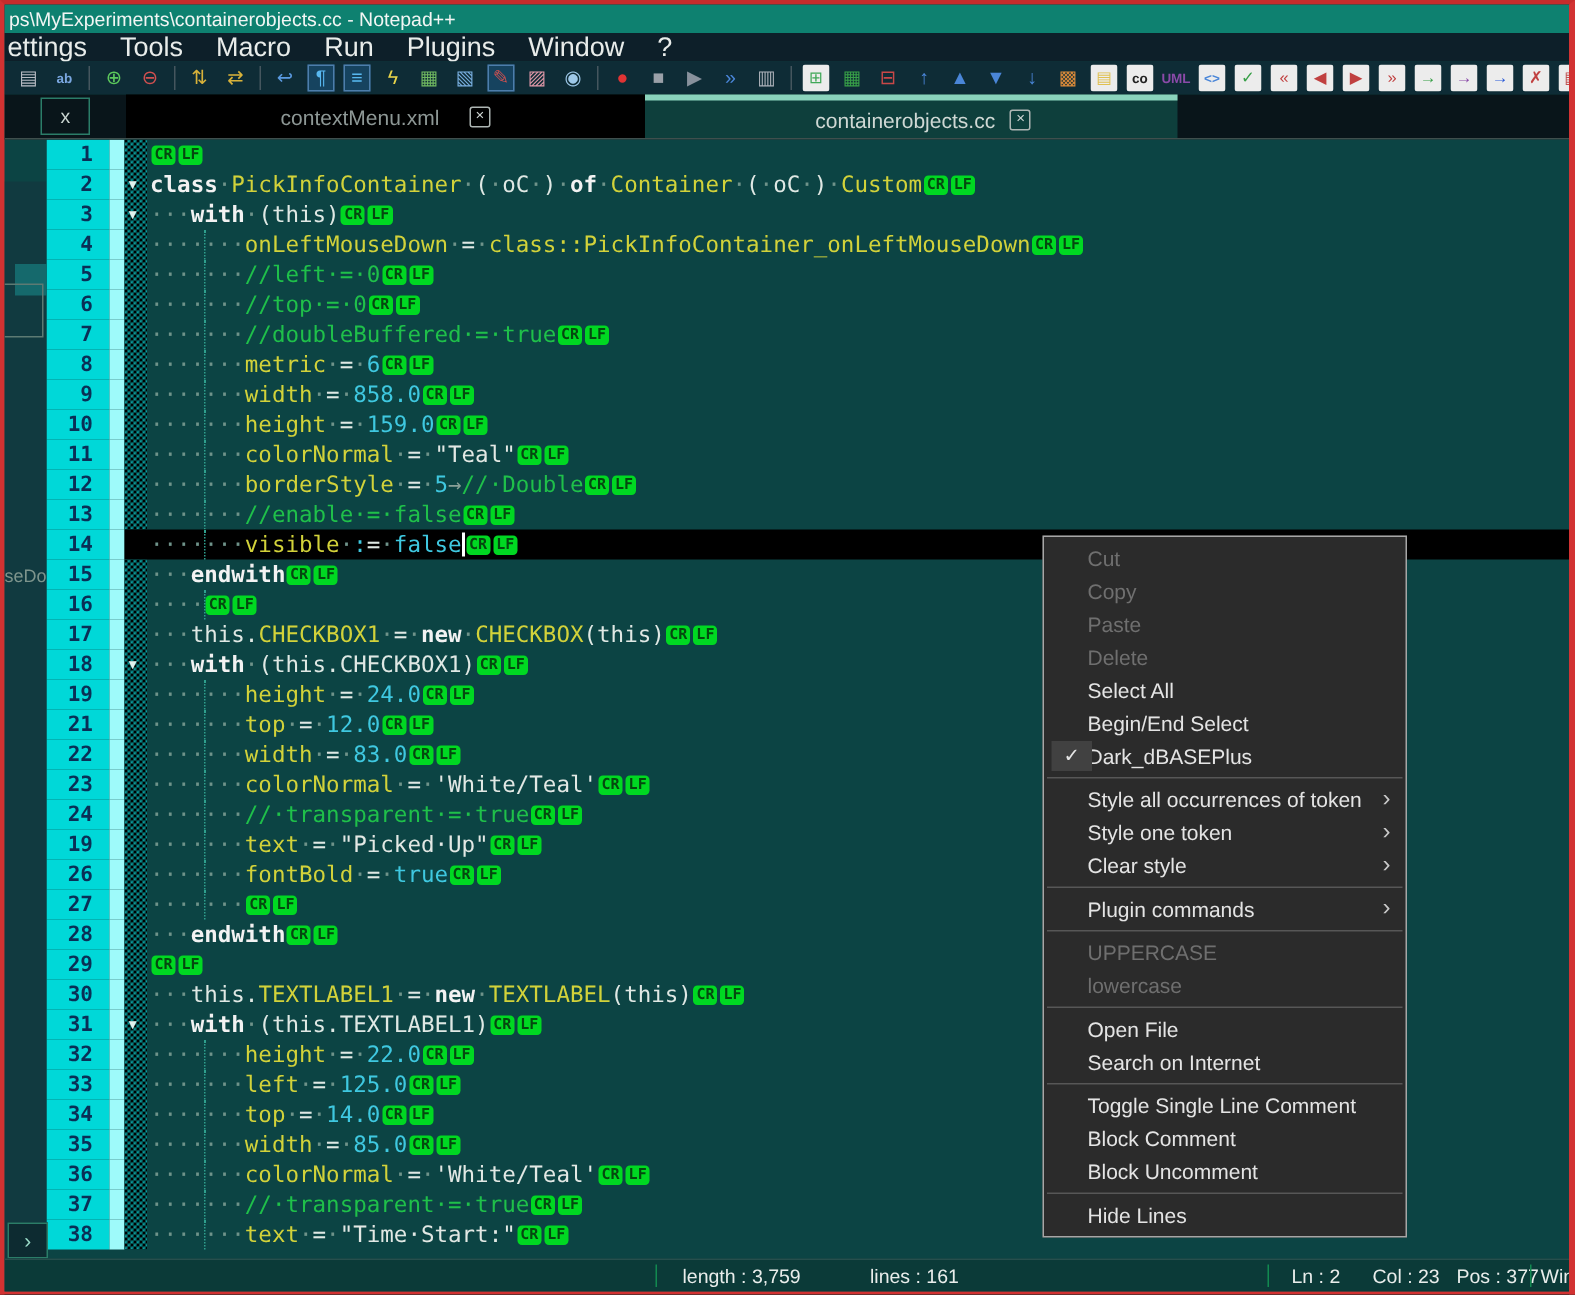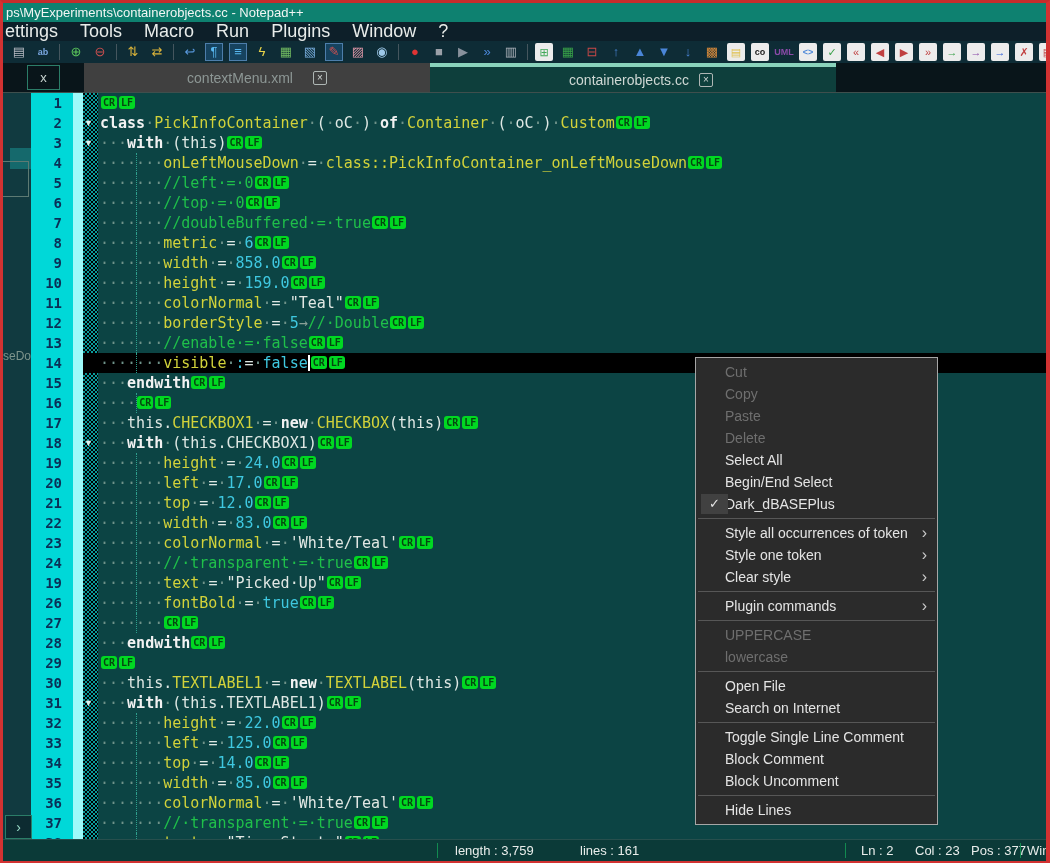--- a/index.html
+++ b/index.html
@@ -34,29 +34,29 @@
   .ticon.txt{ font-size:9px; font-weight:bold; letter-spacing:0; }
   .tsep{ width:1px; height:16px; background:#45565e; margin:0 4px; flex:0 0 auto; }
 
   
   .tabbar{ height:30px; background:#09151a; display:flex; align-items:stretch;
     border-bottom:1px solid #3f4f4d; position:relative; }
   .panel-x{ width:33px; height:25px; margin:2px 0 0 24px; border:1px solid #2b7d68;
     color:#c8d4d0; font-size:13px; display:flex; align-items:center; justify-content:center; }
   .tab{ display:flex; align-items:center; justify-content:center; gap:10px;
     font-size:14px; position:relative; }
-  .tab.inactive{ width:346px; background:#404040; color:#8d9795; margin-left:24px;gap:20px; }
-  .tab.active{ width:406px; background:#0e3f3c; color:#cfd8d4; border-top:4px solid #8ad3bc;padding-left:16px; }
+  .tab.inactive{ width:346px; background:#000000; color:#8d9795; margin-left:24px;gap:20px; }
+  .tab.active{ width:355px; background:#0e3f3c; color:#cfd8d4; border-top:4px solid #8ad3bc;padding-left:16px; }
   .tab .close{ width:14px; height:14px; border:1px solid #aeb6b4; border-radius:2px;
     font-size:10px; line-height:12px; text-align:center; color:#cfd6d4; }
 
   
   .main{ flex:1; display:flex; overflow:hidden; position:relative; }
 
-  .sidepanel{ width:28px; background:#113a40; position:relative; flex:0 0 auto; }
+  .sidepanel{ width:28px; background:#113a40; position:relative; flex:0 0 auto;margin-top:28px; }
   .sp-selected{ position:absolute; left:7px; top:55px; width:21px; height:21px; background:#15696c; }
   .sp-box{ position:absolute; left:-2px; top:68px; width:28px; height:36px; border:1px solid #5d7a73; }
   .sp-text{ position:absolute; left:0px; top:256px; color:#7d948c; font-size:12px; white-space:nowrap; }
 
   .editor{ flex:1; position:relative; overflow:hidden; background:#0c4444; }
   .row{ display:flex; height:20px; }
   .num{ width:42px; background:#00d8d8; color:#0a2f56; font-family:"DejaVu Sans Mono",monospace;
     font-weight:bold; font-size:14px; line-height:20px; text-align:right; padding-right:11px; flex:0 0 auto; }
   .bm{ width:10px; background:#9efafa; flex:0 0 auto; }
   .fold{ width:15px; flex:0 0 auto; position:relative; background:#000;
@@ -308,26 +308,20 @@
           </div>
           <div class="code"><span class="s-w">···</span><span class="s-k">with</span><span class="s-w">·</span><span class="s-p">(this.CHECKBOX1)</span><span class="badge">CR</span><span class="badge">LF</span></div>
         </div>
         <div class="row">
           <div class="num">19</div>
           <div class="bm"></div>
           <div class="fold"></div>
           <div class="code"><span class="guide"></span><span class="s-w">·······</span><span class="s-i">height</span><span class="s-w">·</span><span class="s-p">=</span><span class="s-w">·</span><span class="s-n">24.0</span><span class="badge">CR</span><span class="badge">LF</span></div>
         </div>
         <div class="row">
-          <div class="num">20</div>
-          <div class="bm"></div>
-          <div class="fold"></div>
-          <div class="code"><span class="guide"></span><span class="s-w">·······</span><span class="s-i">left</span><span class="s-w">·</span><span class="s-p">=</span><span class="s-w">·</span><span class="s-n">17.0</span><span class="badge">CR</span><span class="badge">LF</span></div>
-        </div>
-        <div class="row">
           <div class="num">21</div>
           <div class="bm"></div>
           <div class="fold"></div>
           <div class="code"><span class="guide"></span><span class="s-w">·······</span><span class="s-i">top</span><span class="s-w">·</span><span class="s-p">=</span><span class="s-w">·</span><span class="s-n">12.0</span><span class="badge">CR</span><span class="badge">LF</span></div>
         </div>
         <div class="row">
           <div class="num">22</div>
           <div class="bm"></div>
           <div class="fold"></div>
           <div class="code"><span class="guide"></span><span class="s-w">·······</span><span class="s-i">width</span><span class="s-w">·</span><span class="s-p">=</span><span class="s-w">·</span><span class="s-n">83.0</span><span class="badge">CR</span><span class="badge">LF</span></div>

